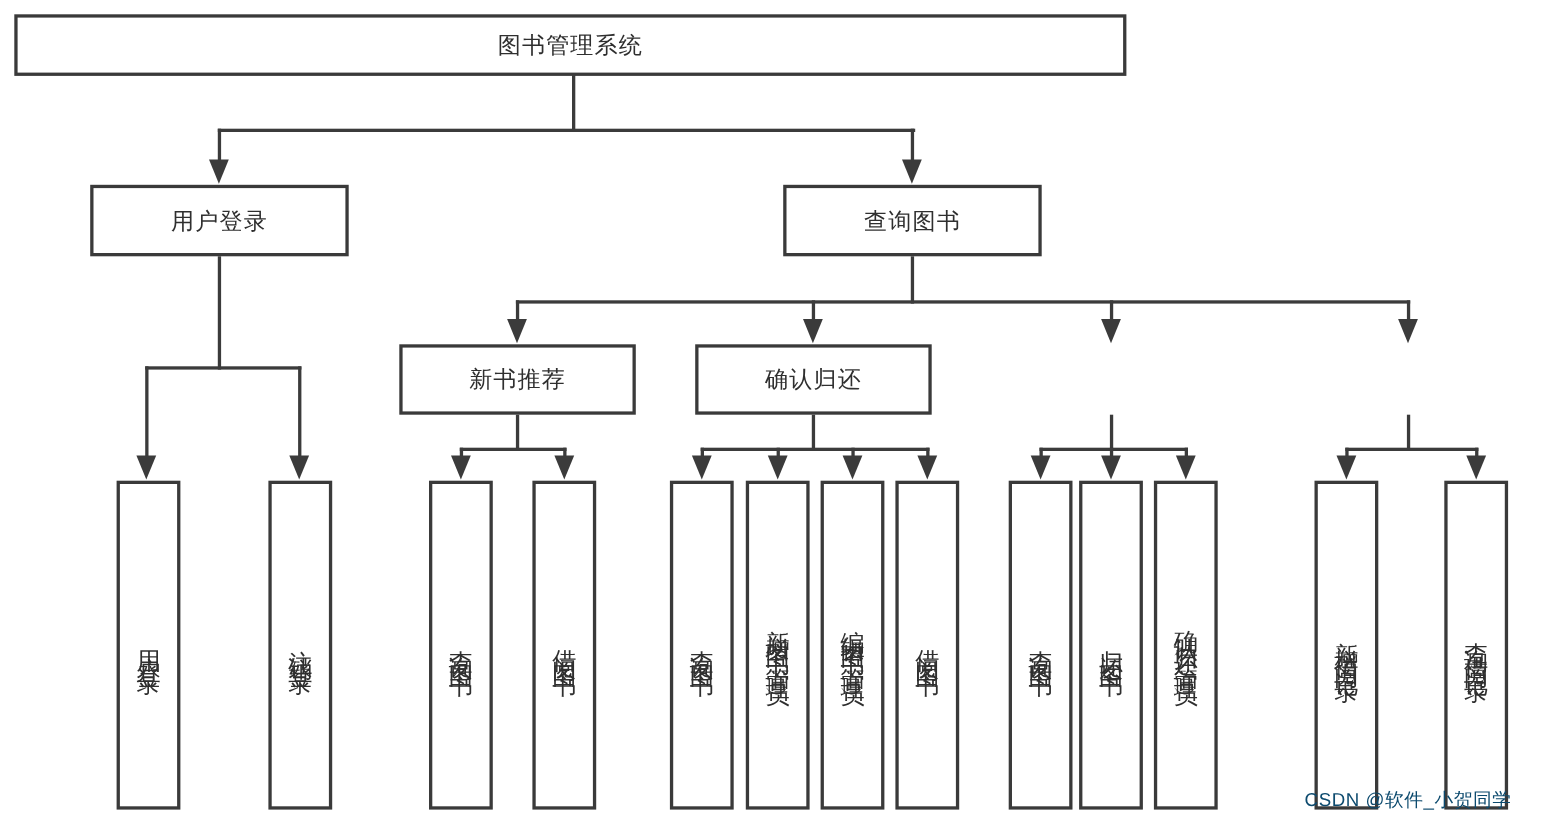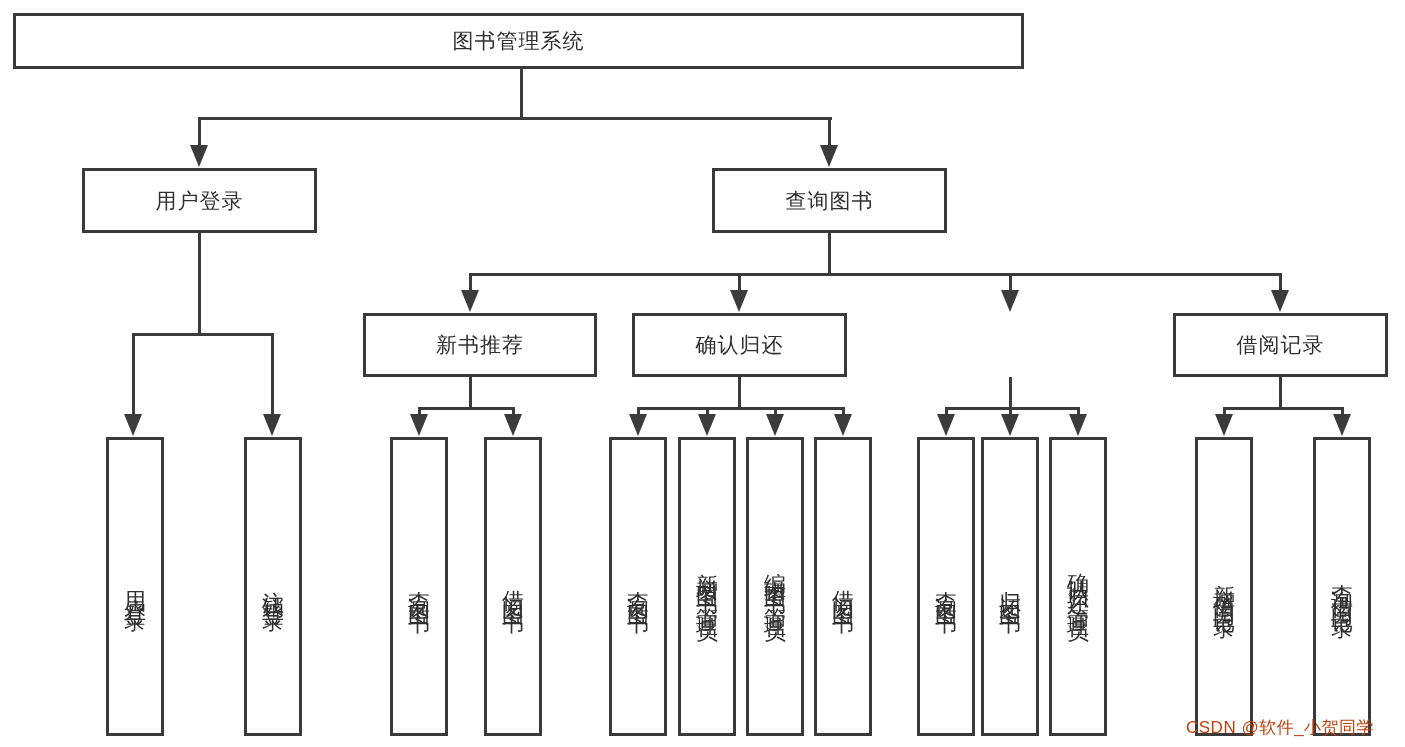--- a/index.html
+++ b/index.html
@@ -46,39 +46,38 @@
     height: 0;
     border-left: 9px solid transparent;
     border-right: 9px solid transparent;
     border-top: 22px solid #3b3b3b;
   }
   .watermark {
     position: absolute;
     left: 1186px;
     top: 716px;
     font-size: 17px;
-    color: #c2410c;
+    color: #0c4a6e;
     letter-spacing: 0.5px;
     white-space: nowrap;
     z-index: 5;
   }
 </style>
 </head>
 <body>
 
 <div class="stage">
 
   <div class="box box-h" style="left:13px; top:13px; width:1011px; height:56px;">图书管理系统</div>
 
   <div class="box box-h" style="left:82px; top:168px; width:235px; height:65px;">用户登录</div>
   <div class="box box-h" style="left:712px; top:168px; width:235px; height:65px;">查询图书</div>
 
-  <div class="box box-h" style="left:363px; top:313px; width:234px; height:64px;">新书推荐</div>
+  <div class="box box-h" style="left:363px; top:313px; width:215px; height:64px;">新书推荐</div>
   <div class="box box-h" style="left:632px; top:313px; width:215px; height:64px;">确认归还</div>
-  <div class="box box-h" style="left:1173px; top:313px; width:215px; height:64px;">借阅记录</div>
 
   <div class="box box-v" style="left:106px; top:437px; width:58px; height:299px;">用户登录</div>
   <div class="box box-v" style="left:244px; top:437px; width:58px; height:299px;">注销登录</div>
 
   <div class="box box-v" style="left:390px; top:437px; width:58px; height:299px;">查询图书</div>
   <div class="box box-v" style="left:484px; top:437px; width:58px; height:299px;">借阅图书</div>
 
   <div class="box box-v" style="left:609px; top:437px; width:58px; height:299px;">查询图书</div>
   <div class="box box-v" style="left:678px; top:437px; width:58px; height:299px;">新增图书（管理员）</div>
   <div class="box box-v" style="left:746px; top:437px; width:58px; height:299px;">编辑图书（管理员）</div>

